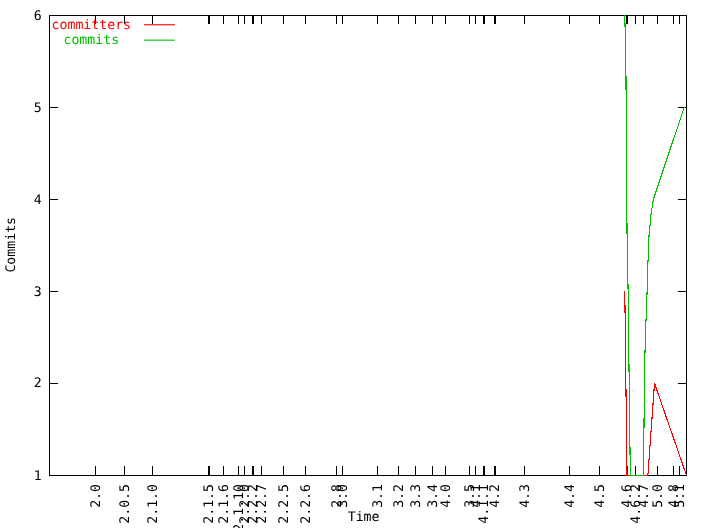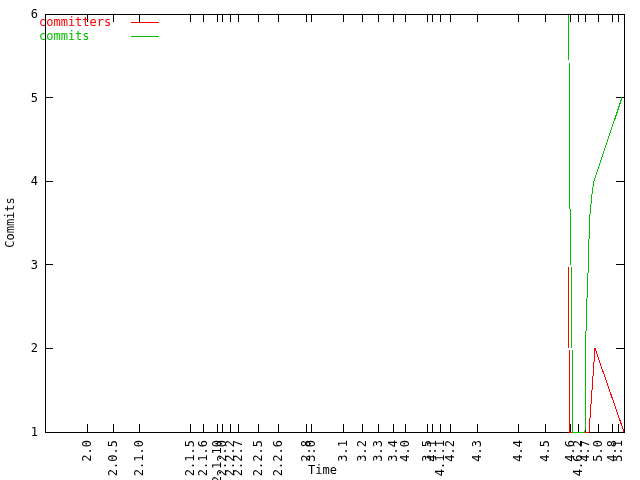--- a/index.html
+++ b/index.html
@@ -12,24 +12,24 @@
   #labels{position:absolute;left:0;top:0;width:640px;height:480px;pointer-events:none;}
   .xlab{
     position:absolute;display:inline-block;white-space:nowrap;line-height:12px;
     transform:translateX(-100%) rotate(-90deg);transform-origin:100% 0;
   }
   .ylab{position:absolute;width:30px;text-align:right;line-height:12px;}
   .ylabel-axis{
     position:absolute;left:-20px;top:216px;width:60px;text-align:center;line-height:13px;
     transform:rotate(-90deg);transform-origin:center center;
   }
-  .xlabel-axis{position:absolute;left:300px;top:464px;width:45px;text-align:center;line-height:13px;}
+  .xlabel-axis{position:absolute;left:300px;top:464px;width:45px;text-align:right;line-height:13px;}
   .legend{position:absolute;left:0;top:16px;}
   .legend-row{position:absolute;height:14px;}
-  .legend-label{position:absolute;left:39px;top:0;width:88px;text-align:left;line-height:13px;}
+  .legend-label{position:absolute;left:39px;top:0;width:88px;text-align:center;line-height:13px;}
   .legend-line{position:absolute;left:131px;top:6px;width:28px;height:1px;}
 </style>
 </head>
 <body>
 
 <div id="chart">
   <svg id="plot-svg" width="640" height="480" shape-rendering="crispEdges">
       <rect x="45" y="14" width="579" height="418" fill="none" stroke="#000000" stroke-width="1"></rect>
       <line x1="87" y1="432" x2="87" y2="424" stroke="#000000"></line>
       <line x1="87" y1="14" x2="87" y2="22" stroke="#000000"></line>

